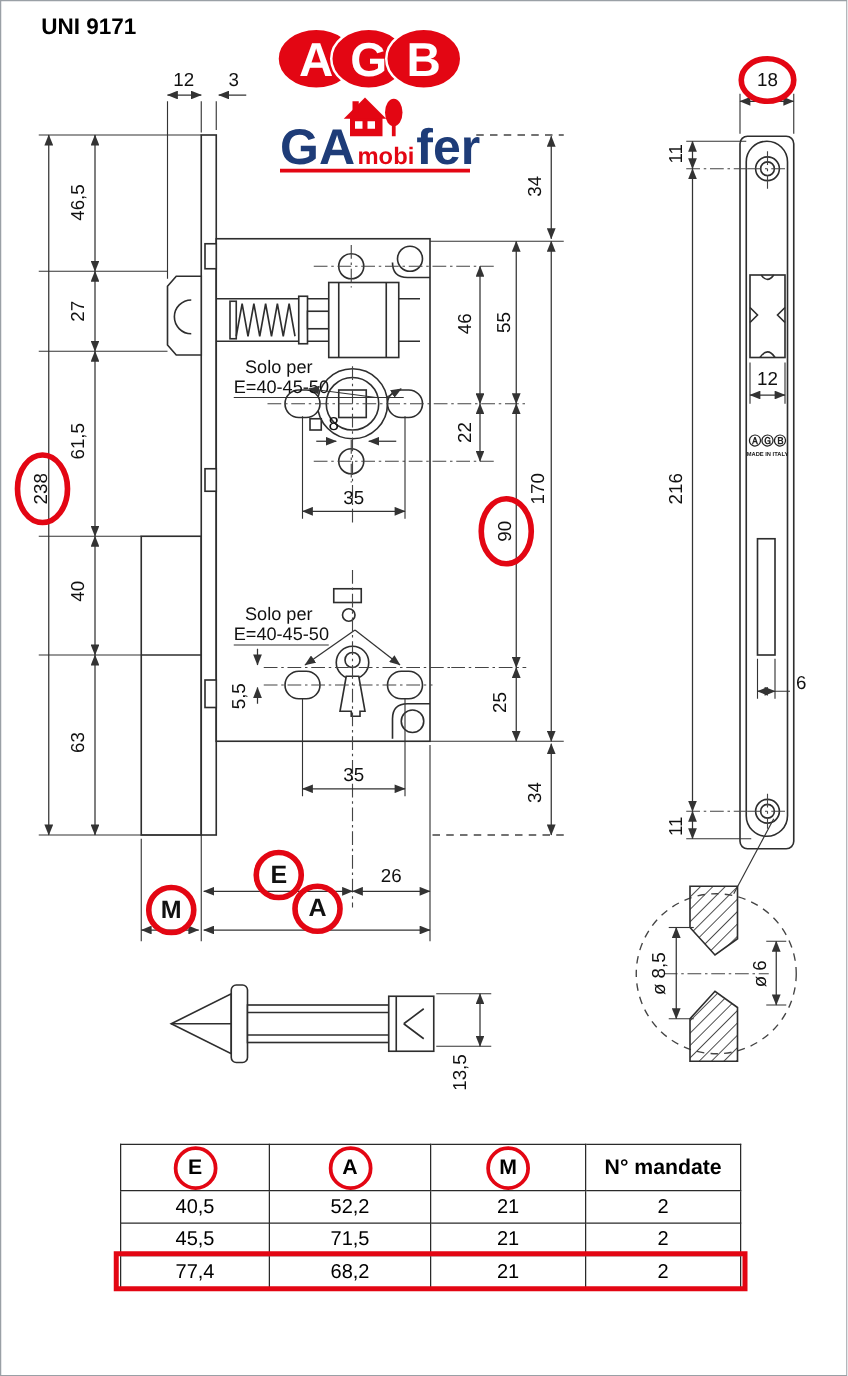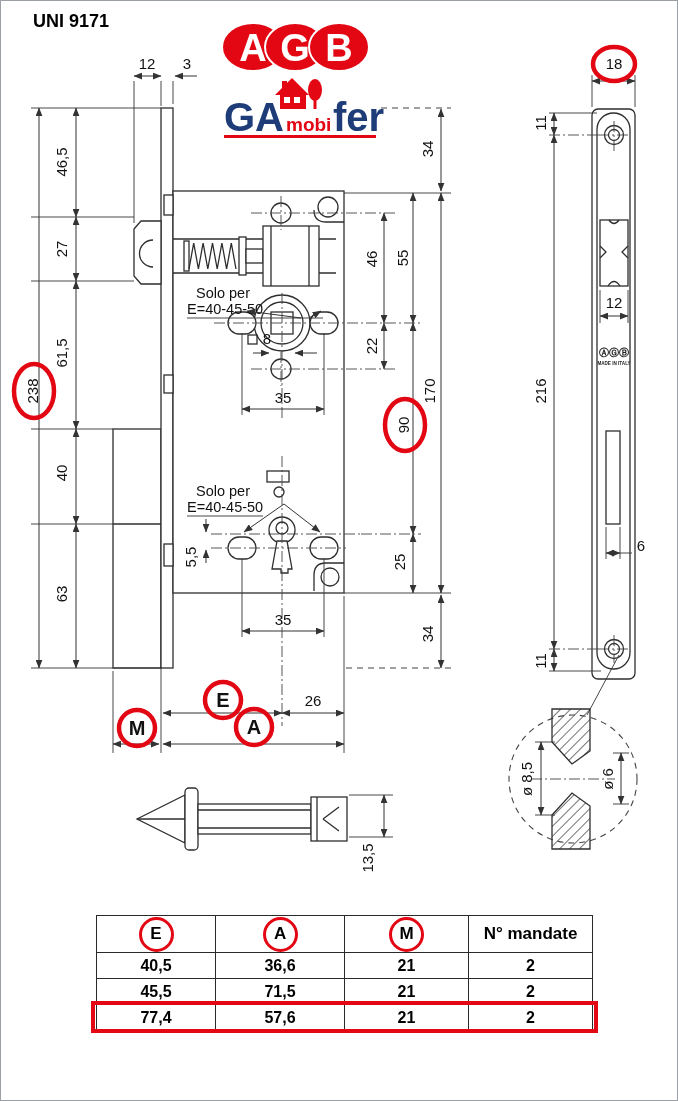--- a/index.html
+++ b/index.html
@@ -12,21 +12,21 @@
   .std{font-size:18px;font-weight:bold;fill:#000;}
   .ln{stroke:#2e2e2e;stroke-width:1.3;fill:none;}
   .lnf{stroke:#2e2e2e;stroke-width:1.3;fill:#fff;}
   .dim{stroke:#333;stroke-width:1;fill:none;}
   .ext{stroke:#333;stroke-width:0.9;fill:none;}
   .cl{stroke:#444;stroke-width:0.9;fill:none;stroke-dasharray:11 3 2 3;}
   .dash{stroke:#444;stroke-width:1.1;fill:none;stroke-dasharray:6 5;}
   .red{stroke:#e30613;stroke-width:4.5;fill:none;}
   .tablewrap{position:absolute;left:95px;top:914px;width:497px;}
   table.spec{border-collapse:collapse;width:100%;table-layout:fixed;}
-  table.spec th,table.spec td{border:1.6px solid #2a2a2a;text-align:center;padding:0;font-weight:bold;}
+  table.spec th,table.spec td{border:1.6px solid #2a2a2a;text-align:center;padding:0;}
   table.spec th{height:36px;font-size:17px;font-weight:bold;}
   table.spec td{height:25px;font-size:16px;}
   .circ{display:inline-flex;align-items:center;justify-content:center;width:29px;height:29px;
         border:3.5px solid #e30613;border-radius:50%;font-weight:bold;font-size:17px;}
   .hibox{position:absolute;left:-5px;right:-5px;border:4px solid #e30613;pointer-events:none;}
 </style>
 </head>
 <body>
 
 <div class="page">
@@ -328,33 +328,33 @@
       <tr>
         <th style="width:24%"><span class="circ">E</span></th>
         <th style="width:26%"><span class="circ">A</span></th>
         <th style="width:25%"><span class="circ">M</span></th>
         <th style="width:25%">N° mandate</th>
       </tr>
     </thead>
     <tbody>
           <tr>
             <td>40,5</td>
-            <td>36,6</td>
+            <td>52,2</td>
             <td>21</td>
             <td>2</td>
           </tr>
           <tr>
             <td>45,5</td>
             <td>71,5</td>
             <td>21</td>
             <td>2</td>
           </tr>
           <tr>
             <td>77,4</td>
-            <td>57,6</td>
+            <td>68,2</td>
             <td>21</td>
             <td>2</td>
           </tr>
         </tbody>
   </table>
   <div class="hibox" style="top: 86px; height: 24px; border-color: rgb(227, 6, 19);"></div>
 </div>
 
 </div>
 

